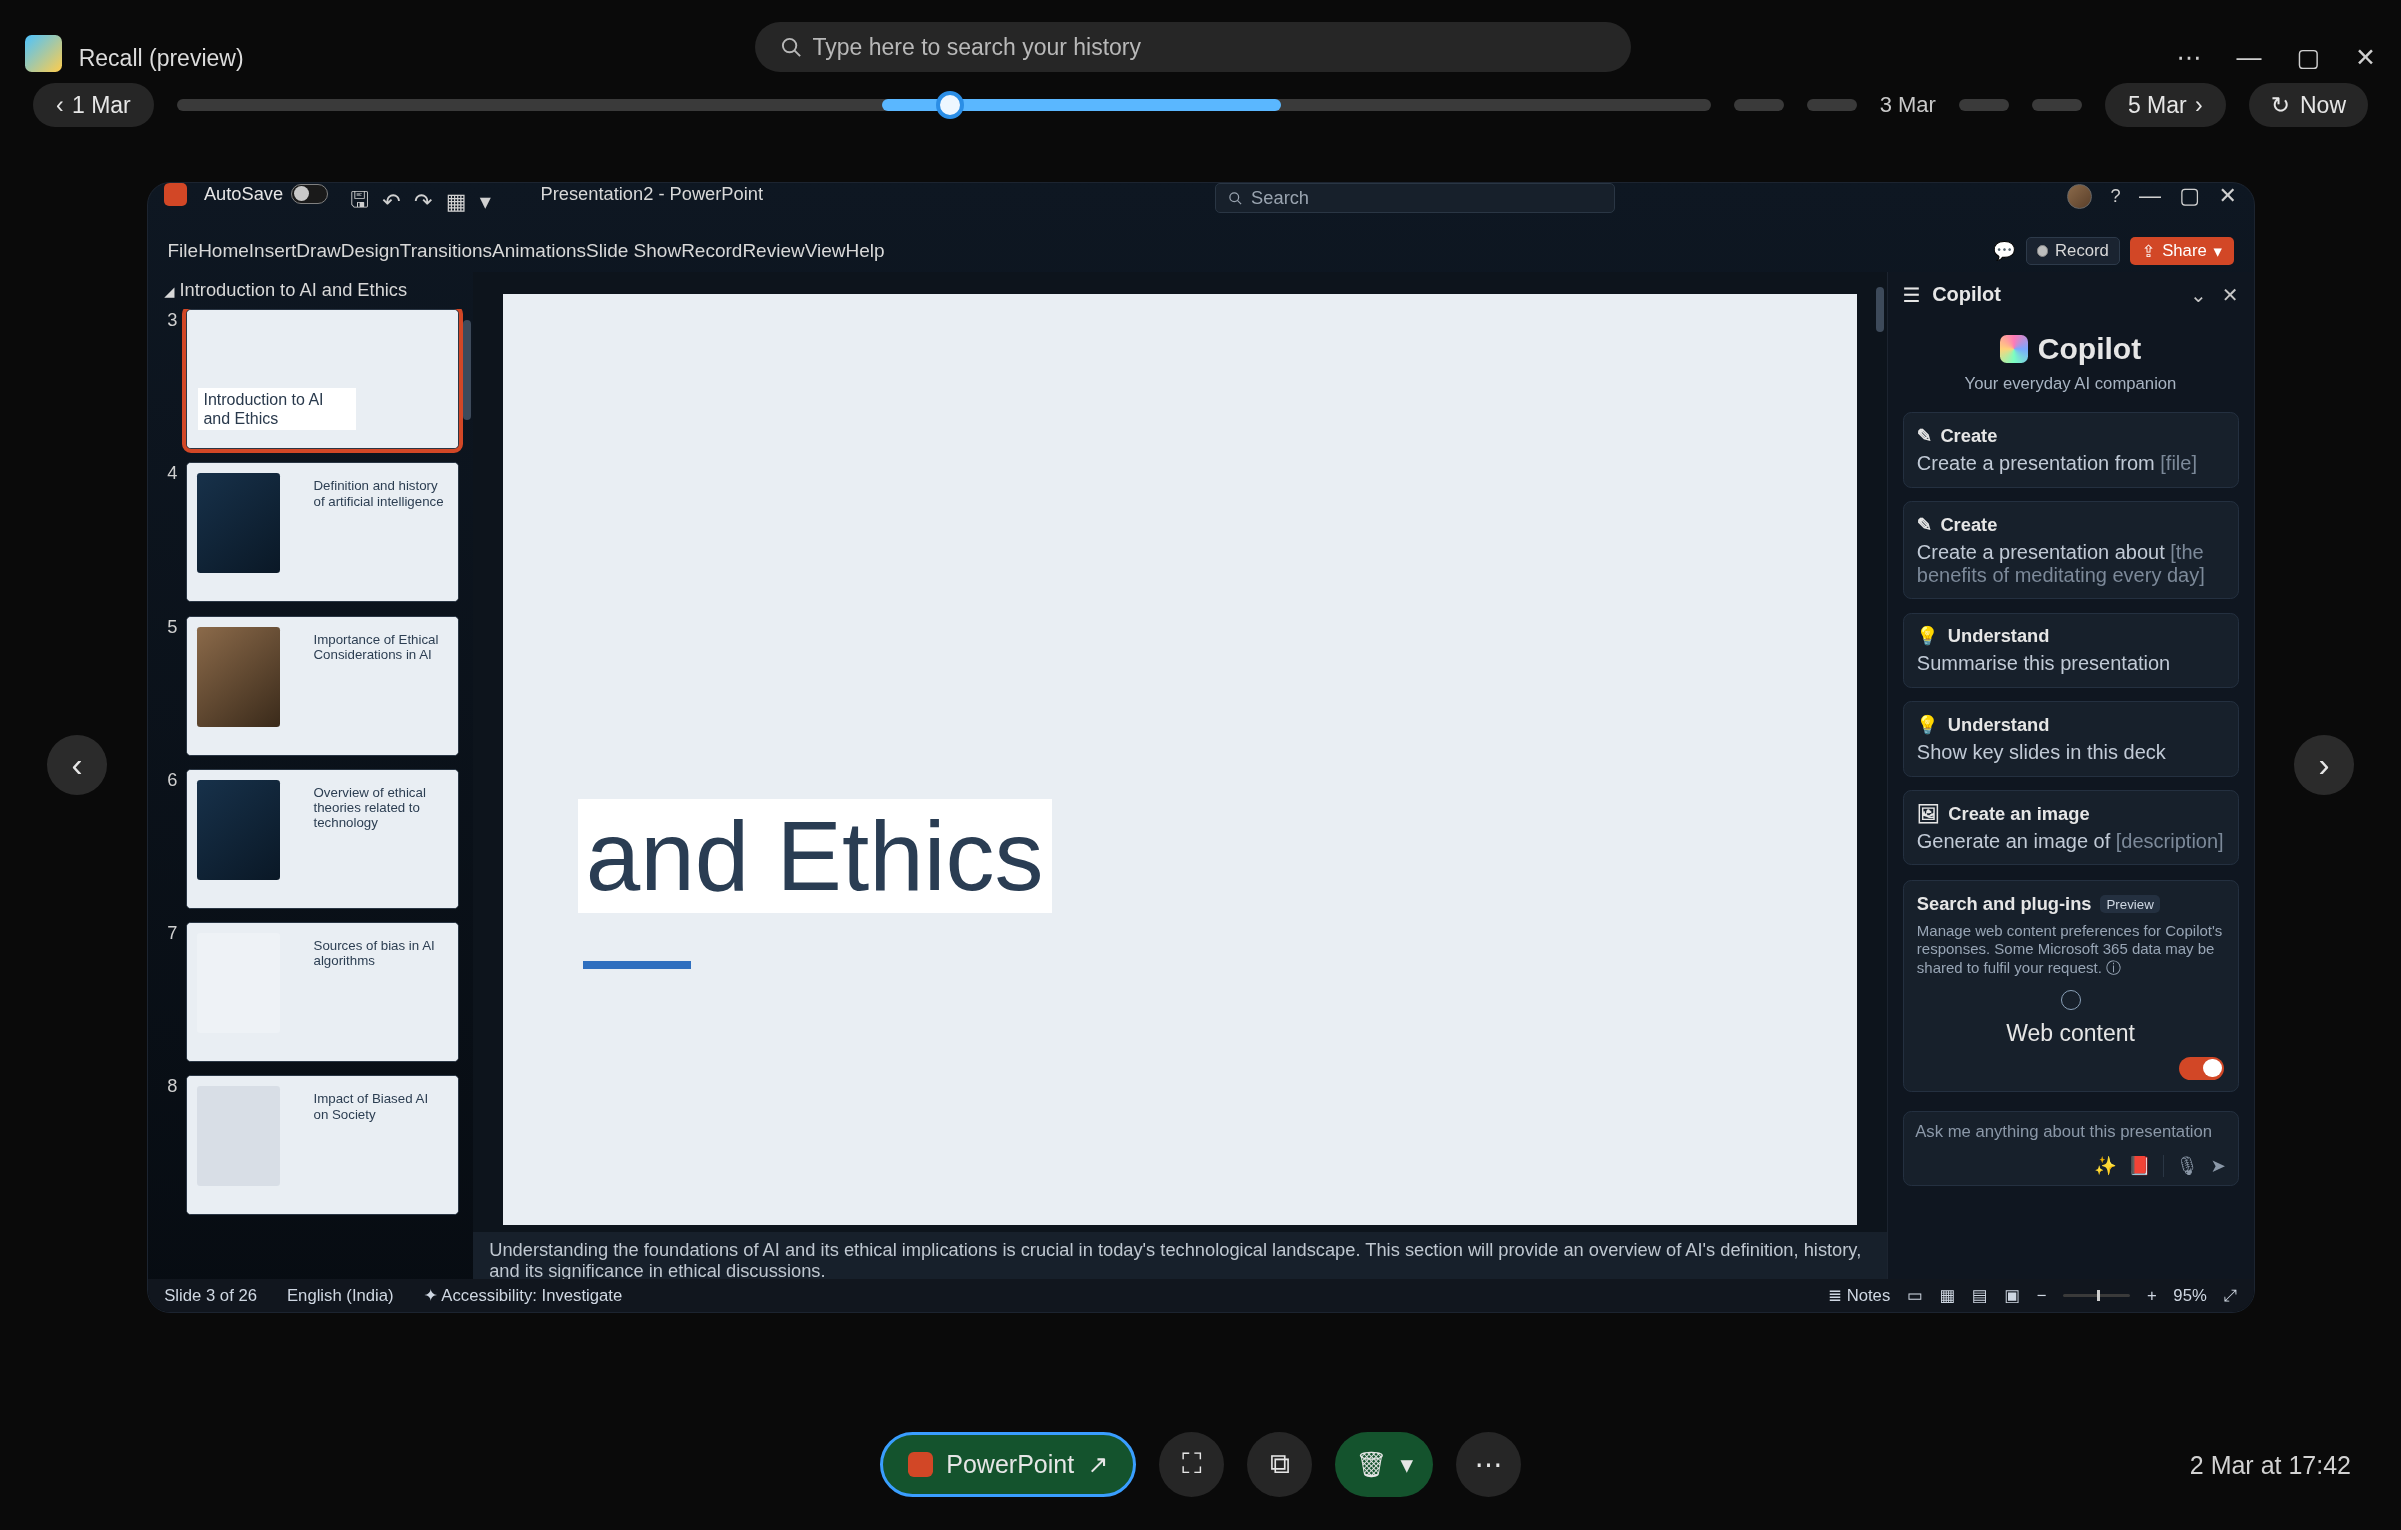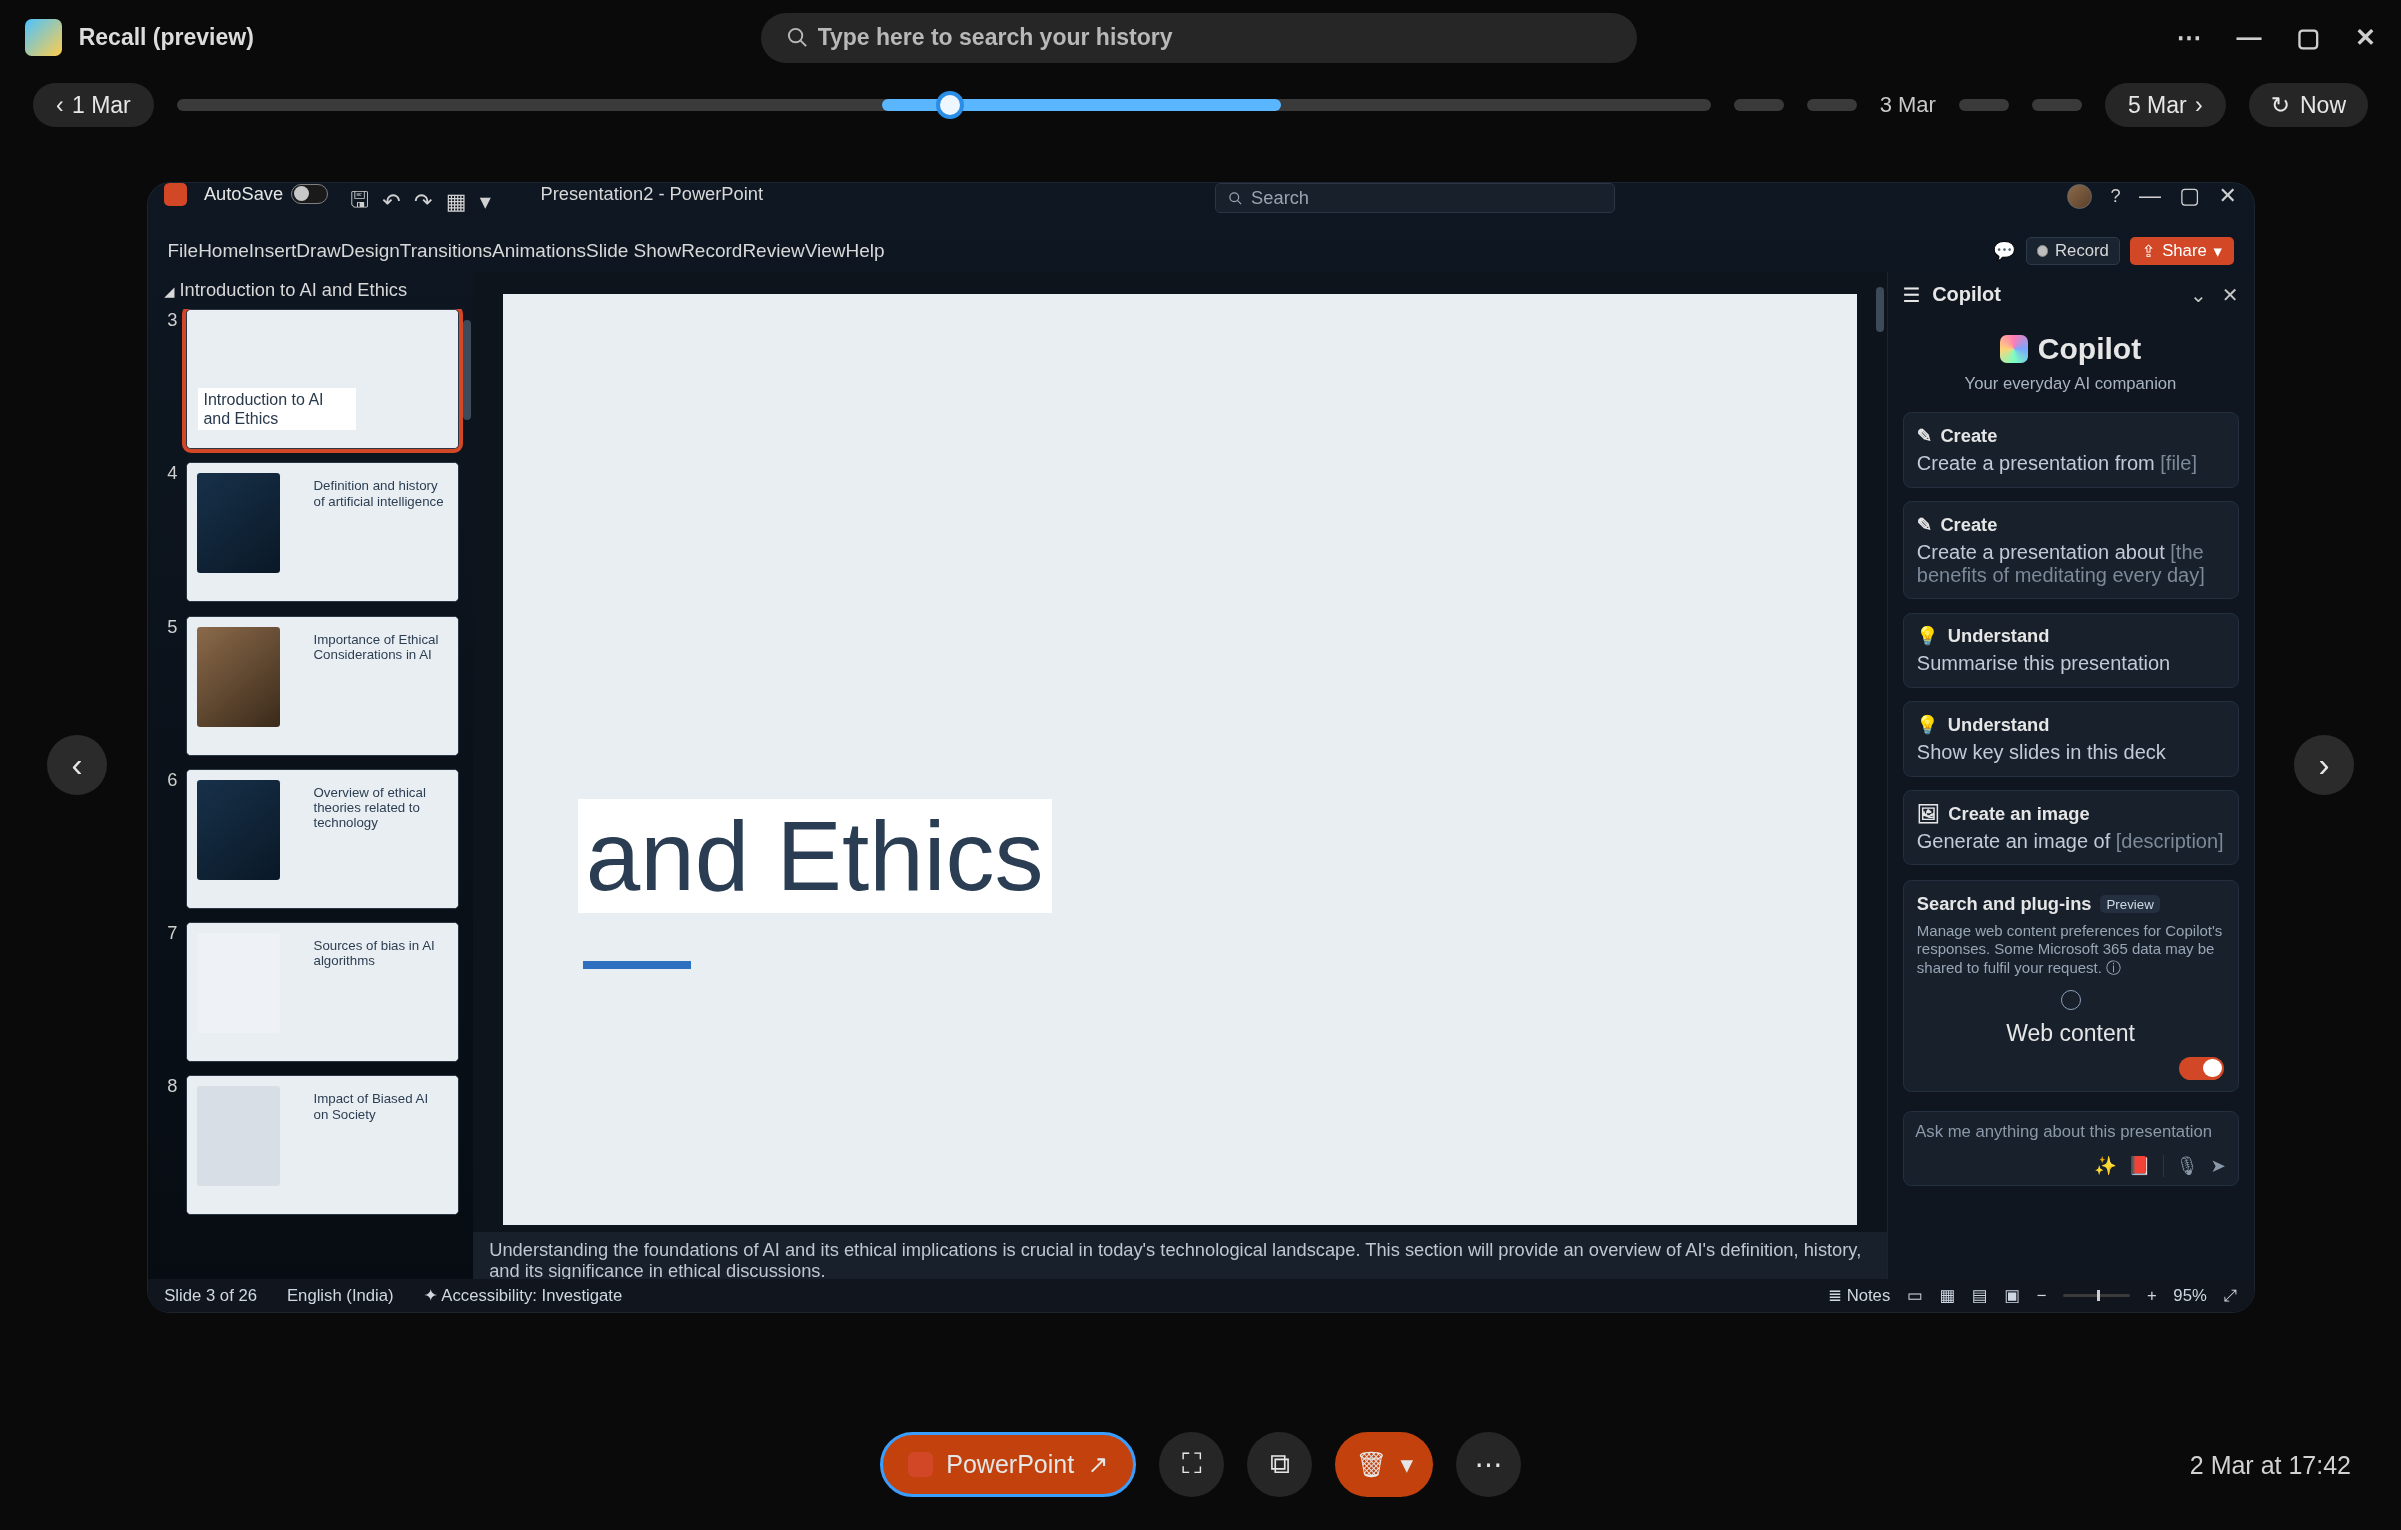--- a/index.html
+++ b/index.html
@@ -1,19 +1,19 @@
 <!DOCTYPE html>
 <html><head>
 <meta charset="utf-8">
 <style>
 * { margin: 0; padding: 0; box-sizing: border-box; font-family: "Segoe UI", -apple-system, sans-serif; }
 html, body { width: 2401px; height: 1530px; background: #0a0a0a; color: #e6e6e6; overflow: hidden; font-size: 23px; }
 
 
-.top-bar { display: flex; align-items: center; height: 75px; padding: 3px 25px; font-weight: bold; }
+.top-bar { display: flex; align-items: flex-end; height: 75px; padding: 3px 25px; }
 .recall-logo { width: 37px; height: 37px; background: linear-gradient(135deg,#4cc3ff,#ffcd4c); border-radius: 6.7px; margin-right: 16.7px; }
 .recall-title { font-size: 23px; color: #dcdcdc; }
 .search-bar { margin-left: auto; margin-right: auto; width: 876px; height: 50px; background: #262626; border-radius: 25px; display: flex; align-items: center; padding: 0 25px; }
 .search-bar svg { flex:0 0 23px; }
 .search-bar .ph { margin-left: 9px; color: #b8b8b8; font-size: 23px; }
 .window-ctrls { display: flex; gap: 35px; margin-left: 33px; }
 .window-ctrls span { color: #cfcfcf; font-size: 25px; cursor: pointer; }
 
 .timeline-row { display:flex; align-items:center; padding: 0 33px; height: 60px; gap: 23px; }
 .tl-pill { background:#262626; border-radius: 25px; padding: 8.3px 23px; display:flex; align-items:center; gap:8.3px; font-size:23px; }
@@ -117,21 +117,21 @@
 .co-input .prompt { color:#8b98a8; font-size:16.7px; }
 .co-input .ctrls { display:flex; gap:11.7px; justify-content:flex-end; margin-top:13.3px; font-size:18.3px; color:#8b98a8; }
 .co-input .sep { width:0.8px; background:#2a3644; }
 
 
 .status-bar { height:33px; background:#11161e; display:flex; align-items:center; padding:0 16.7px; gap:30px; font-size:16.7px; color:#cfd7e2; }
 .status-bar .view-ctrls { margin-left:auto; display:flex; align-items:center; gap:16.7px; }
 
 
 .bottom-row { position:absolute; left:0; right:0; bottom:33px; display:flex; align-items:center; justify-content:center; gap:23px; }
-.pill-btn { background:#c2410c; border-radius:33px; height:65px; display:flex; align-items:center; padding:0 25px; gap:13.3px; font-size:25px; }
+.pill-btn { background:#14532d; border-radius:33px; height:65px; display:flex; align-items:center; padding:0 25px; gap:13.3px; font-size:25px; }
 .pill-btn.primary { border:3.3px solid #3a9eff; }
 .pill-btn .pp-small { width:25px; height:25px; background:#d24726; border-radius:5.8px; }
 .icon-circle { width:65px; height:65px; background:#262626; border-radius:50%; display:flex; align-items:center; justify-content:center; font-size:28px; }
 .timestamp { position:absolute; right:50px; bottom:50px; font-size:25px; color:#d2d2d2; }
 
 
 svg { display:block; }
 </style>
 </head>
 <body>

